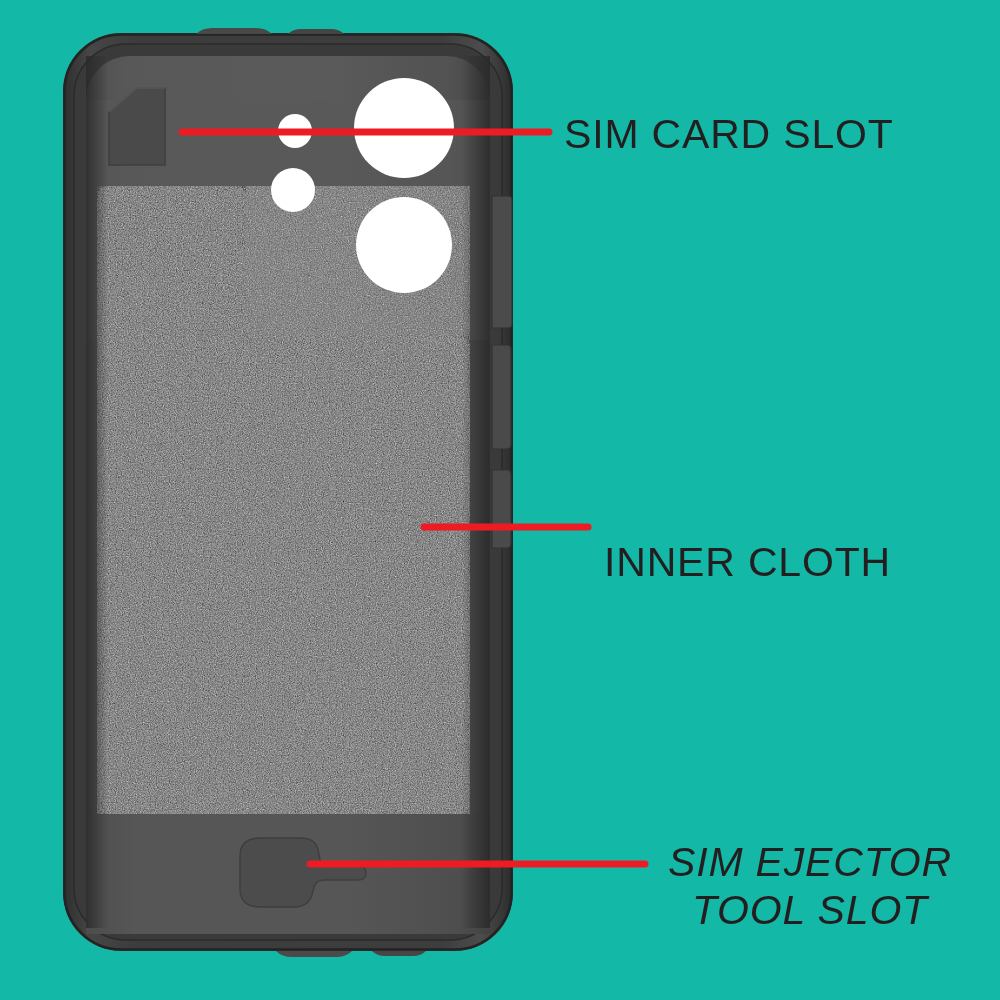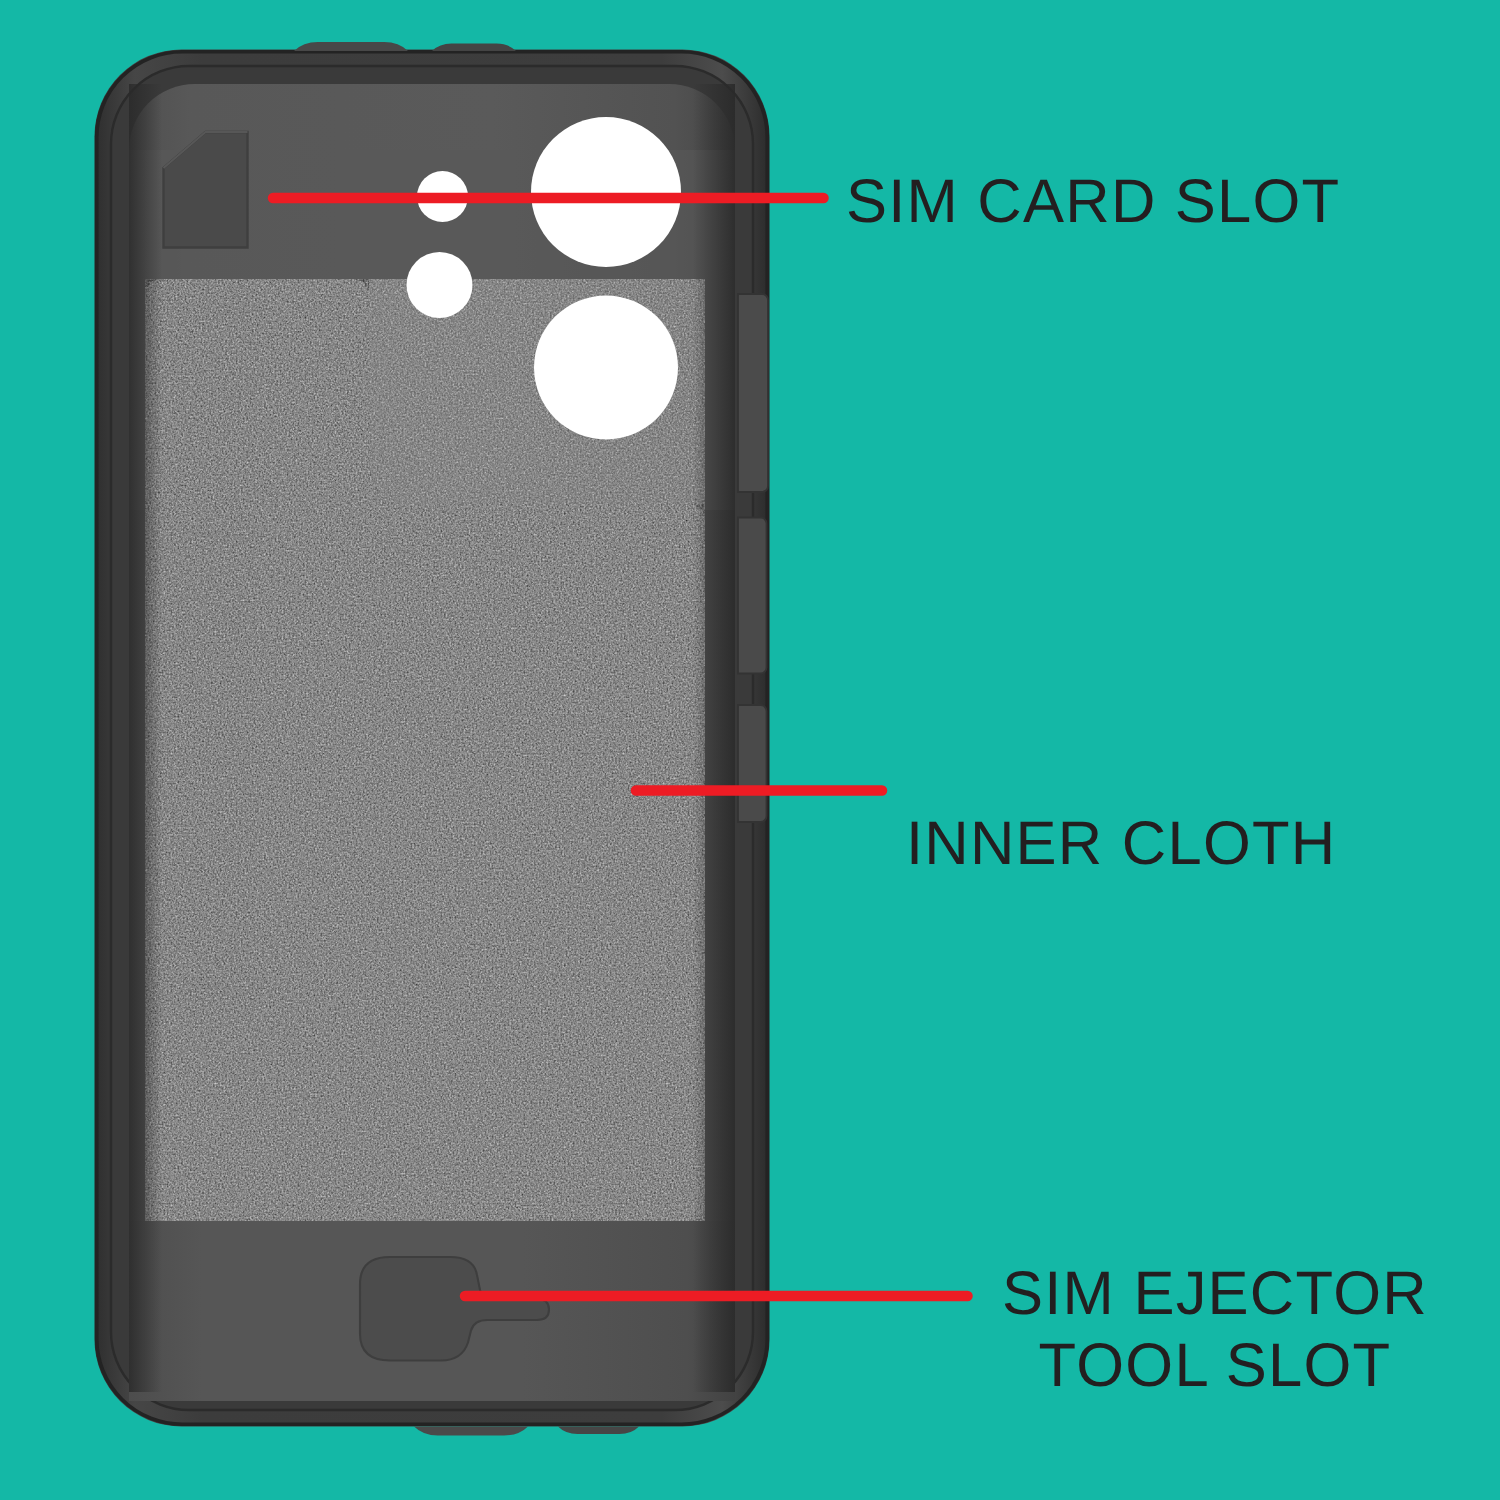--- a/index.html
+++ b/index.html
@@ -59,20 +59,21 @@
     text-align: left;
     margin-top: 30px;
   }
 
   #label-sim-ejector {
     left: 660px;
     top: 838px;
     width: 300px;
     font-size: 41px;
     text-align: center;
+    font-style: italic;
   }
 
   
 </style>
 </head>
 <body>
 
 <div id="diagram-stage">
 
   <svg id="product-figure" viewBox="0 0 1000 1000" width="1000" height="1000" xmlns="http://www.w3.org/2000/svg">

